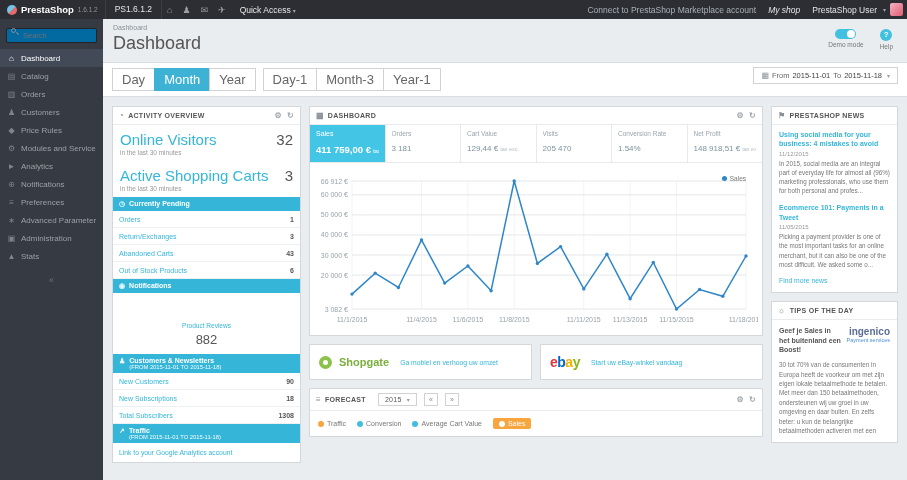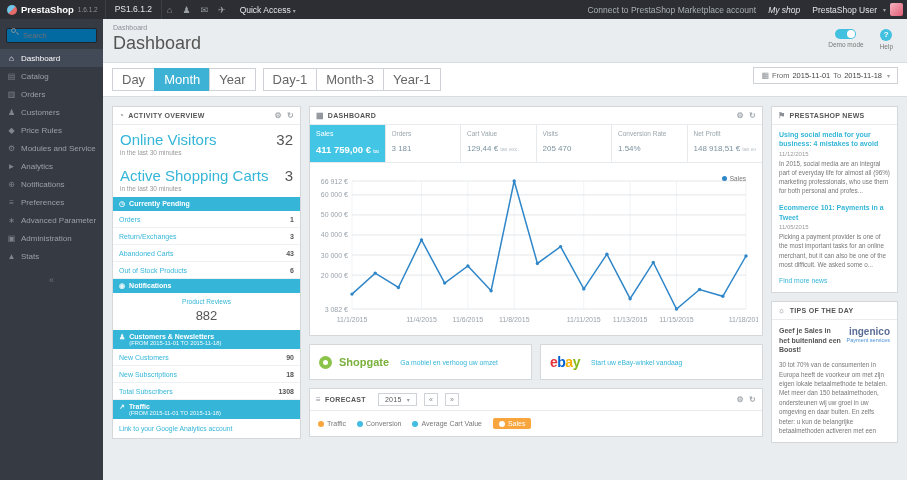--- a/index.html
+++ b/index.html
@@ -75,21 +75,21 @@
   .bs-value { color:#555; font-size:15px; }
   .bs-sub { font-size:6.5px; color:#999; padding:0 7px 5px; }
   .section-bar { background:#35b6d8; color:#fff; font-size:7px; font-weight:bold; padding:3px 6px; display:flex; gap:4px; align-items:flex-start; }
   .sb-icon { font-size:7px; opacity:.9; }
   .sb-sub { font-weight:normal; font-size:5.8px; opacity:.95; }
   .data-row { display:flex; justify-content:space-between; padding:4.5px 6px; font-size:7px; border-bottom:1px solid #eef1f3; cursor:pointer; }
   .dr-label { color:#35b6d8; }
   .dr-value { color:#555; font-weight:bold; }
   .notif-grid { display:flex; text-align:center; }
   .notif-cell { flex:1; padding:5px 4px 7px; border-right:1px solid #eef1f3; cursor:pointer; }
-  .notif-cell:last-child { border-right:none; }
+  .notif-cell:last-child { border-right:none;margin-top:24px; }
   .nc-label { color:#35b6d8; font-size:6.5px; }
   .nc-value { color:#555; font-size:13px; margin-top:3px; }
   .traffic-link { padding:6px; font-size:6.8px; color:#35b6d8; cursor:pointer; }
 
   
   .kpi-row { display:flex; border-bottom:1px solid #e7eaec; }
   .kpi { flex:1; padding:5px 6px 7px; border-right:1px solid #e7eaec; min-width:0; }
   .kpi:last-child { border-right:none; }
   .kpi-label { font-size:6.5px; color:#9aa6ad; white-space:nowrap; overflow:hidden; }
   .kpi-value { font-size:8px; color:#7d93a0; margin-top:7px; white-space:nowrap; overflow:hidden; }

